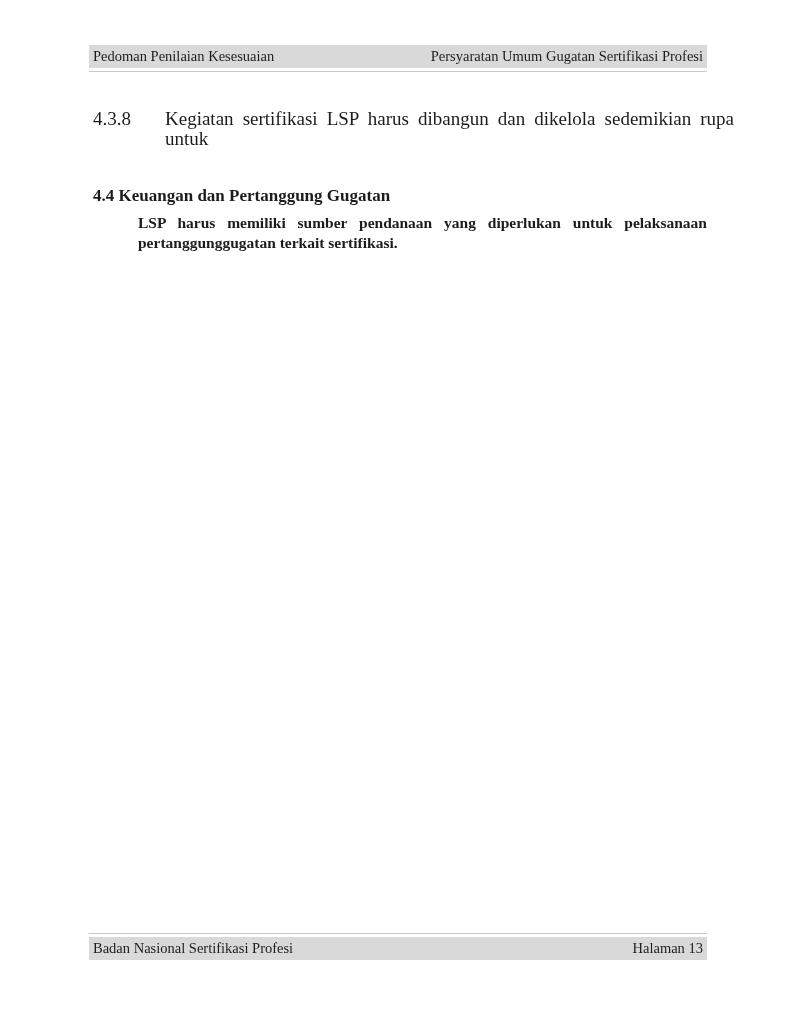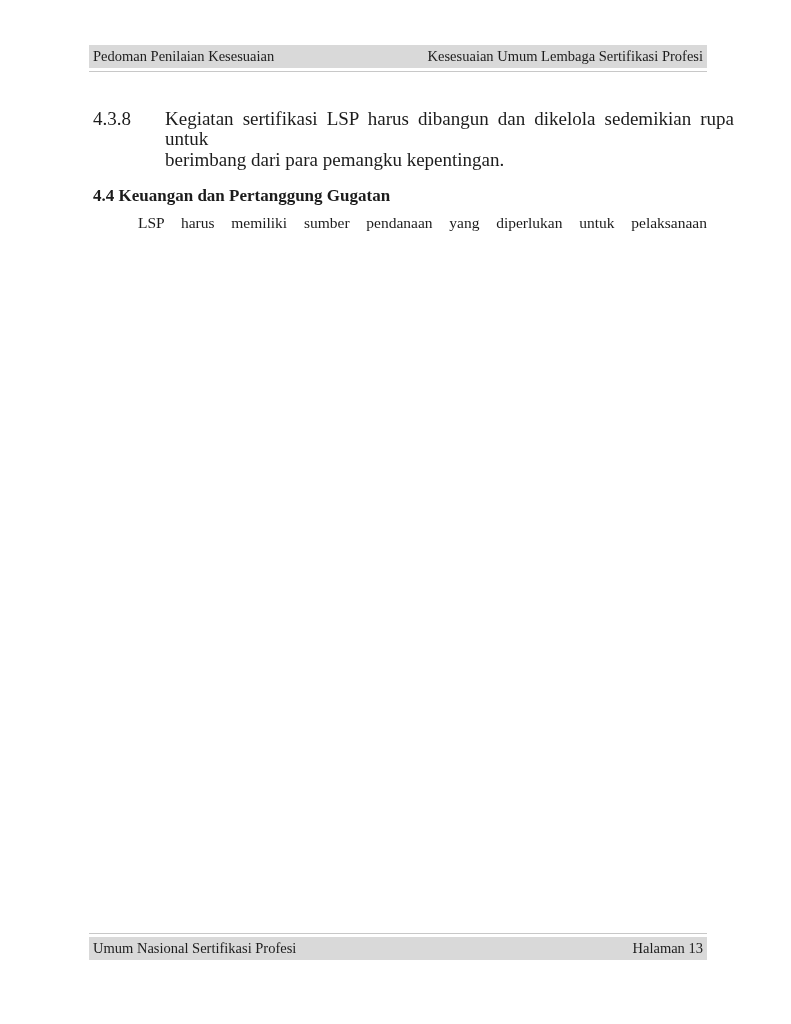--- a/index.html
+++ b/index.html
@@ -52,21 +52,21 @@
   }
   .section-heading {
     position: absolute; left: 93px; top: 184px;
     margin: 0;
     font-size: 17px; line-height: 23px;
     font-weight: bold;
     white-space: nowrap;
   }
   .section-para {
     position: absolute; left: 138px; top: 213px; width: 569px;
-    font-size: 15.5px; line-height: 20.4px;
+    font-size: 15.5px; line-height: 20.4px; font-weight: bold;
   }
   
   .footer-rule {
     position: absolute; left: 89px; top: 933px;
     width: 618px; height: 0;
     border-top: 1px solid #c8c8c8;
   }
   .footer-bar {
     position: absolute; left: 89px; top: 937px;
     width: 618px; height: 23px;
@@ -77,37 +77,37 @@
     white-space: nowrap;
   }
 </style>
 </head>
 <body>
 
 <div class="page">
 
   <div class="header-bar">
     <span>Pedoman Penilaian Kesesuaian</span>
-    <span>Kesesuaian Umum Lembaga Sertifikasi Profesi</span>
+    <span>Persyaratan Umum Gugatan Sertifikasi Profesi</span>
   </div>
   <div class="header-rule"></div>
 
   <div class="clause">
     <div class="clause-number">4.3.8</div>
     <div class="clause-text">
       <div class="jline">Kegiatan sertifikasi LSP harus dibangun dan dikelola sedemikian rupa untuk</div>
-      <div class="lastline">berimbang dari para pemangku kepentingan.</div>
     </div>
   </div>
 
   <h2 class="section-heading">4.4 Keuangan dan Pertanggung Gugatan</h2>
 
   <div class="section-para">
     <div class="jline">LSP harus memiliki sumber pendanaan yang diperlukan untuk pelaksanaan</div>
+    <div class="lastline">pertanggunggugatan terkait sertifikasi.</div>
   </div>
 
   <div class="footer-rule"></div>
   <div class="footer-bar">
-    <span>Umum Nasional Sertifikasi Profesi</span>
+    <span>Badan Nasional Sertifikasi Profesi</span>
     <span>Halaman 13</span>
   </div>
 
 </div>
 
 </body></html>

